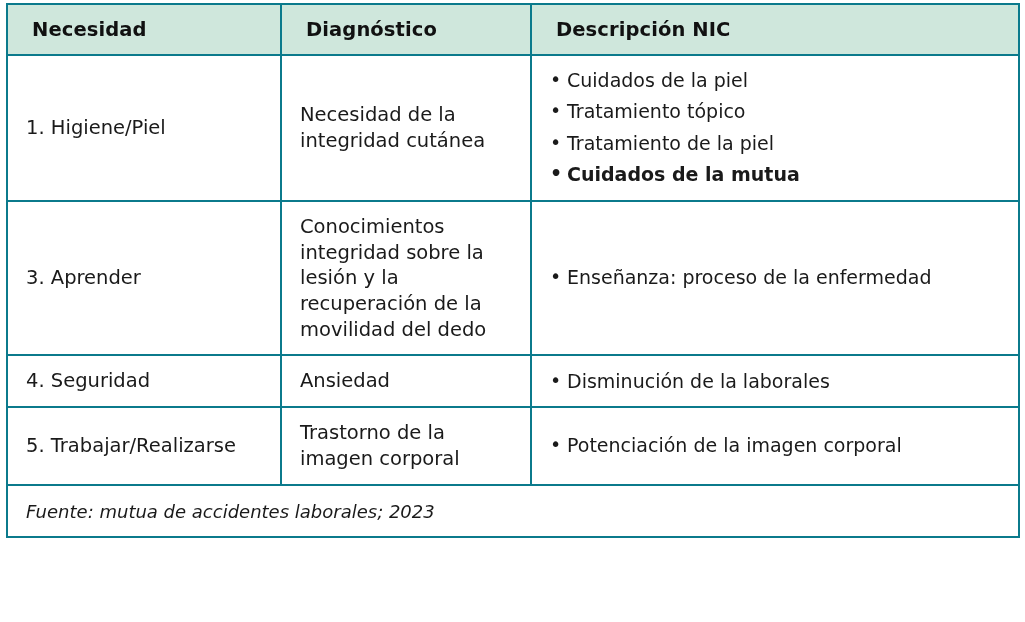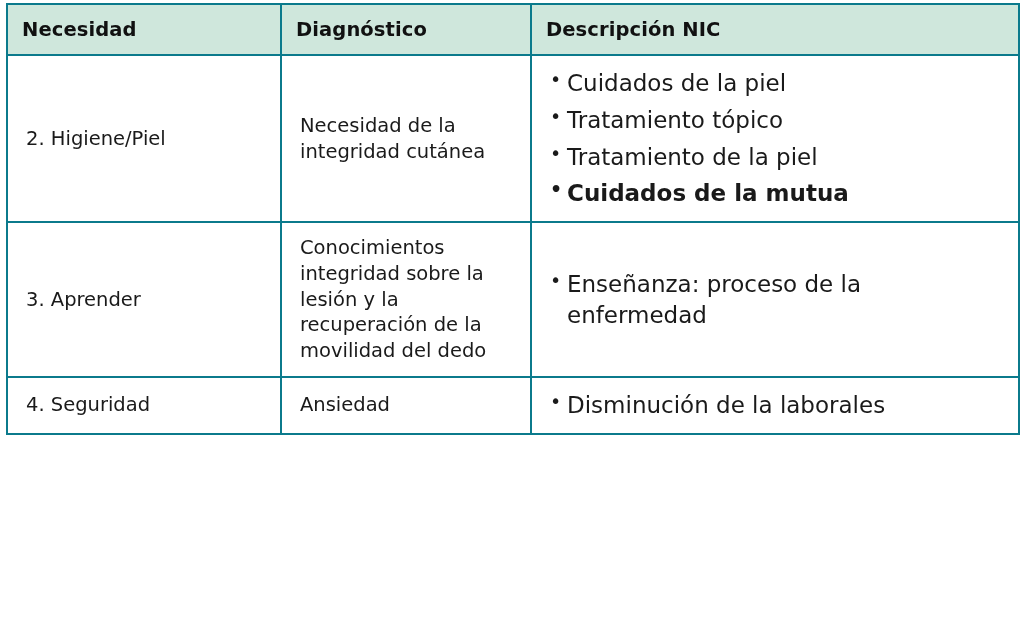--- a/index.html
+++ b/index.html
@@ -30,21 +30,21 @@
   table.nic-table col.c3 { width: 488px; }
 
   thead th {
     background: #cfe7dc;
     border-right: 2px solid #0b7a8c;
     border-bottom: 2px solid #0b7a8c;
     text-align: left;
     font-size: 19.5px;
     font-weight: bold;
     color: #111111;
-    padding: 13px 18px 13px 14px;
+    padding: 13px 18px 13px 24px;
     vertical-align: middle;
     letter-spacing: 0.1px;
   }
   thead th:last-child { border-right: none; }
 
   tbody td {
     border-right: 2px solid #0b7a8c;
     border-bottom: 2px solid #0b7a8c;
     font-size: 19.5px;
     line-height: 1.32;
@@ -59,21 +59,21 @@
 
   .bullets {
     margin: 0;
     padding: 0;
     list-style: none;
   }
   .bullets li {
     position: relative;
     padding-left: 17px;
     margin: 0 0 6px 0;
-    font-size: 23px;
+    font-size: 19px;
     line-height: 1.34;
   }
   .bullets li:last-child { margin-bottom: 0; }
   .bullets li::before {
     content: "•";
     position: absolute;
     left: 0;
     top: -1px;
     font-size: 19px;
     color: #1a1a1a;
@@ -102,21 +102,21 @@
     </colgroup>
     <thead>
       <tr>
         <th>Necesidad</th>
         <th>Diagnóstico</th>
         <th>Descripción NIC</th>
       </tr>
     </thead>
     <tbody>
       <tr>
-        <td>2. Higiene/Piel</td>
+        <td>1. Higiene/Piel</td>
         <td>Necesidad de la integridad cutánea</td>
         <td>
           <ul class="bullets">
             <li>Cuidados de la piel</li>
             <li>Tratamiento tópico</li>
             <li>Tratamiento de la piel</li>
             <li class="bold">Cuidados de la mutua</li>
           </ul>
         </td>
       </tr>
@@ -131,15 +131,27 @@
       </tr>
       <tr>
         <td>4. Seguridad</td>
         <td>Ansiedad</td>
         <td>
           <ul class="bullets">
             <li>Disminución de la laborales</li>
           </ul>
         </td>
       </tr>
+      <tr class="last-row">
+        <td>5. Trabajar/Realizarse</td>
+        <td>Trastorno de la imagen corporal</td>
+        <td>
+          <ul class="bullets">
+            <li>Potenciación de la imagen corporal</li>
+          </ul>
+        </td>
+      </tr>
+      <tr class="source-row">
+        <td colspan="3">Fuente: mutua de accidentes laborales; 2023</td>
+      </tr>
     </tbody>
   </table>
 </div>
 
 </body></html>

